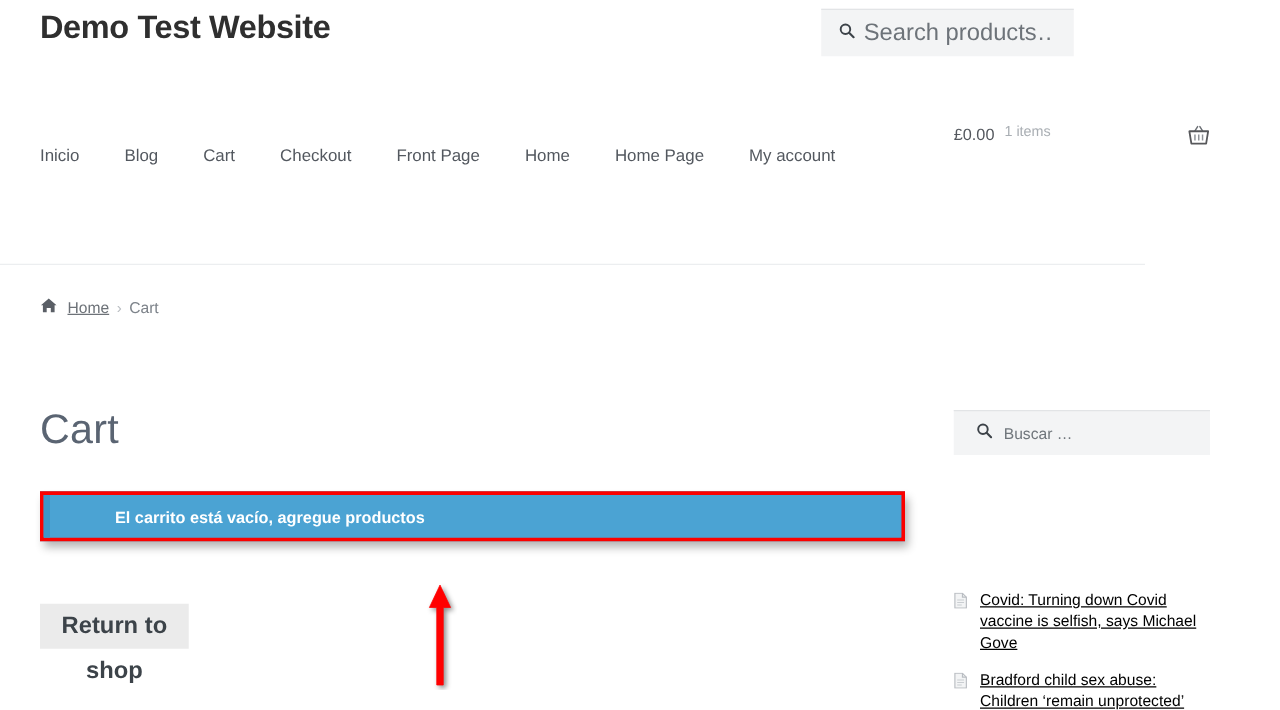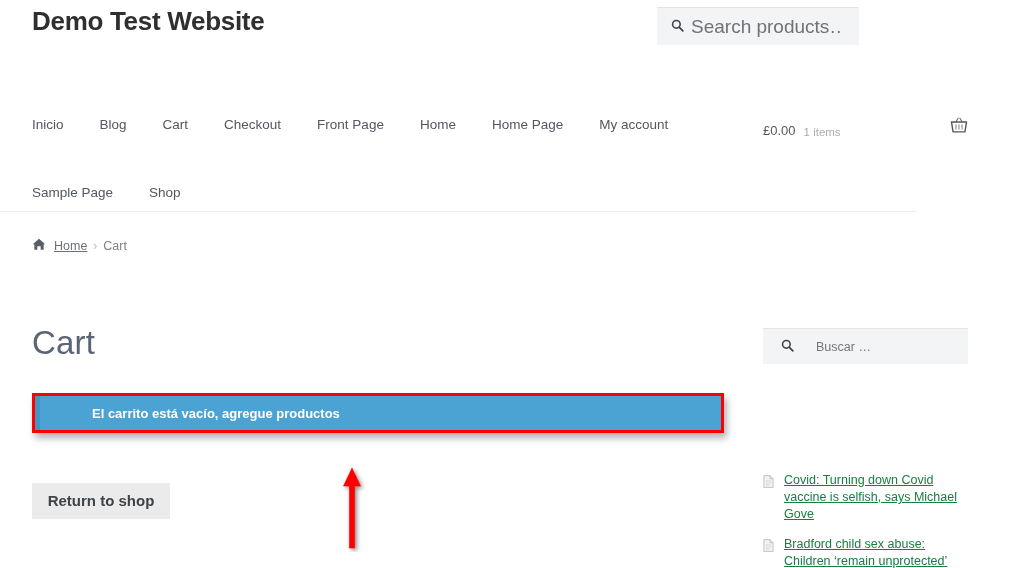--- a/index.html
+++ b/index.html
@@ -89,25 +89,25 @@
     margin-right: 36px;
     white-space: nowrap;
     cursor: pointer;
     display: inline-block;
     margin-top: 20px;
   }
 
   
   .header-cart {
     position: absolute;
-    left: 763px; top: 116px;
+    left: 763px; top: 100px;
     width: 205px;
     height: 22px;
     display: flex;
-    align-items: flex-end;
+    align-items: flex-start;
     cursor: pointer;
   }
   .cart-amount { font-size: 13px; color: #54585e; }
   .cart-count { font-size: 11.5px; color: #a9aeb3; margin-left: 8px; }
   .cart-basket { margin-left: auto; }
 
   
   .breadcrumb {
     position: absolute;
     left: 32px; top: 238px;
@@ -162,27 +162,27 @@
     color: #ffffff;
     font-size: 13px;
     font-weight: bold;
     padding-left: 52px;
   }
 
   
   .return-btn {
     position: absolute;
     left: 32px; top: 483px;
-    width: 138px;
+    width: 119px;
     height: 36px;
     background: #ebebeb;
     border: 0;
     color: #3c4349;
     font-family: "Liberation Sans", sans-serif;
-    font-size: 15px;
+    font-size: 19px;
     font-weight: bold;
     cursor: pointer;
     text-align: center;
     line-height: 36px;
     text-decoration: none;
     display: block;
   }
 
   
   .edit-link {
@@ -211,21 +211,20 @@
   }
   .sidebar-search {
     width: 205px;
     height: 36px;
     background: #f3f4f5;
     border-top: 1px solid #e2e4e6;
     display: flex;
     align-items: center;
     padding-left: 18px;
     cursor: text;
-    gap: 13px;
   }
   .sidebar-search .ico-search { margin-right: 9px; flex: 0 0 auto; display:block; }
   .sidebar-search input {
     border: 0;
     outline: none;
     background: transparent;
     font-family: "Liberation Sans", sans-serif;
     font-size: 12.5px;
     color: #5c6167;
     width: 140px;
@@ -252,21 +251,21 @@
   }
   .post-item {
     display: flex;
     align-items: flex-start;
     margin-bottom: 13px;
   }
   .post-item .doc-ico { flex: 0 0 auto; margin-right: 10px; margin-top: 2px; display: block; }
   .post-item a {
     font-size: 12.5px;
     line-height: 17px;
-    color: #15803d;
+    color: #000000;
     text-decoration: underline;
     cursor: pointer;
   }
 </style>
 </head>
 <body>
 
 <div class="page">
 
   <header class="site-header">
@@ -288,24 +287,20 @@
     <nav class="main-nav">
       <div class="nav-row row1">
         <a class="nav-item">Inicio</a>
         <a class="nav-item">Blog</a>
         <a class="nav-item">Cart</a>
         <a class="nav-item">Checkout</a>
         <a class="nav-item">Front Page</a>
         <a class="nav-item">Home</a>
         <a class="nav-item">Home Page</a>
         <a class="nav-item">My account</a>
-      </div>
-      <div class="nav-row row2">
-        <a class="nav-item">Sample Page</a>
-        <a class="nav-item">Shop</a>
       </div>
     </nav>
 
     <div class="header-cart">
       <span class="cart-amount">£0.00</span>
       <span class="cart-count">1 items</span>
       <span class="cart-basket">
         <svg width="18" height="17" viewBox="0 0 20 19">
           <path d="M6.6 5.3 L9 1.4 M13.4 5.3 L11 1.4" fill="none" stroke="#6b6f74" stroke-width="1.3" stroke-linecap="round"></path>
           <path d="M1.6 5.6 H18.4 L16.6 16.6 H3.4 Z" fill="none" stroke="#57585b" stroke-width="1.6" stroke-linejoin="round"></path>

